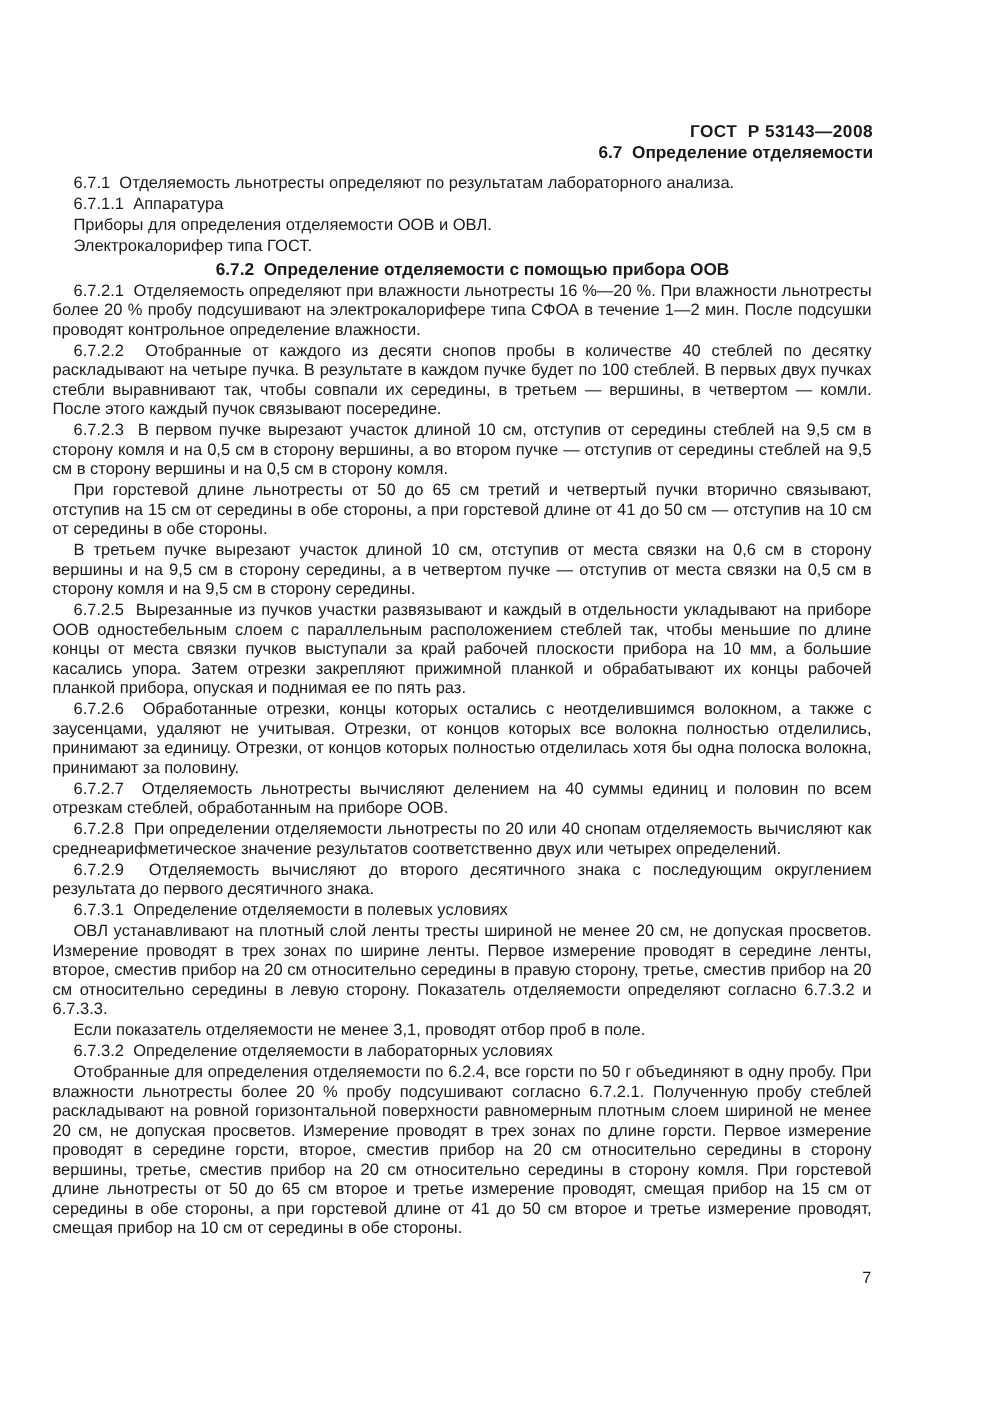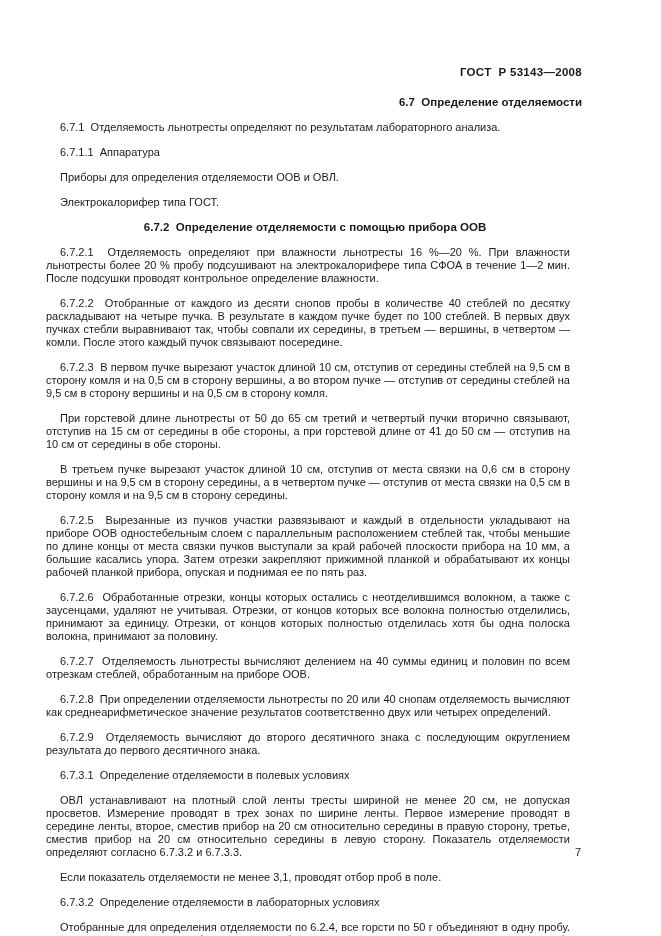--- a/index.html
+++ b/index.html
@@ -11,37 +11,37 @@
     position: relative;
     width: 661px;
     height: 936px;
     background: #ffffff;
     overflow: hidden;
     font-family: "Liberation Sans", "DejaVu Sans", sans-serif;
     color: #1a1a1a;
   }
   .running-header {
     position: absolute;
-    top: 66px;
+    top: 82px;
     right: 79px;
     font-size: 11.5px;
     font-weight: bold;
     letter-spacing: 0.3px;
     white-space: nowrap;
   }
   .content {
     position: absolute;
     top: 96px;
     left: 34px;
     width: 548px;
     font-size: 11px;
     line-height: 13px;
   }
   .content p {
-    margin: 12px;
+    margin: 1px;
     text-indent: 14px;
     text-align: justify;
   }
   .content p.h1 {
     font-weight: bold;
     font-size: 11.5px;
     margin: 0 0 7px 0;
     text-align: right;
   }
   .content p.h2 {

